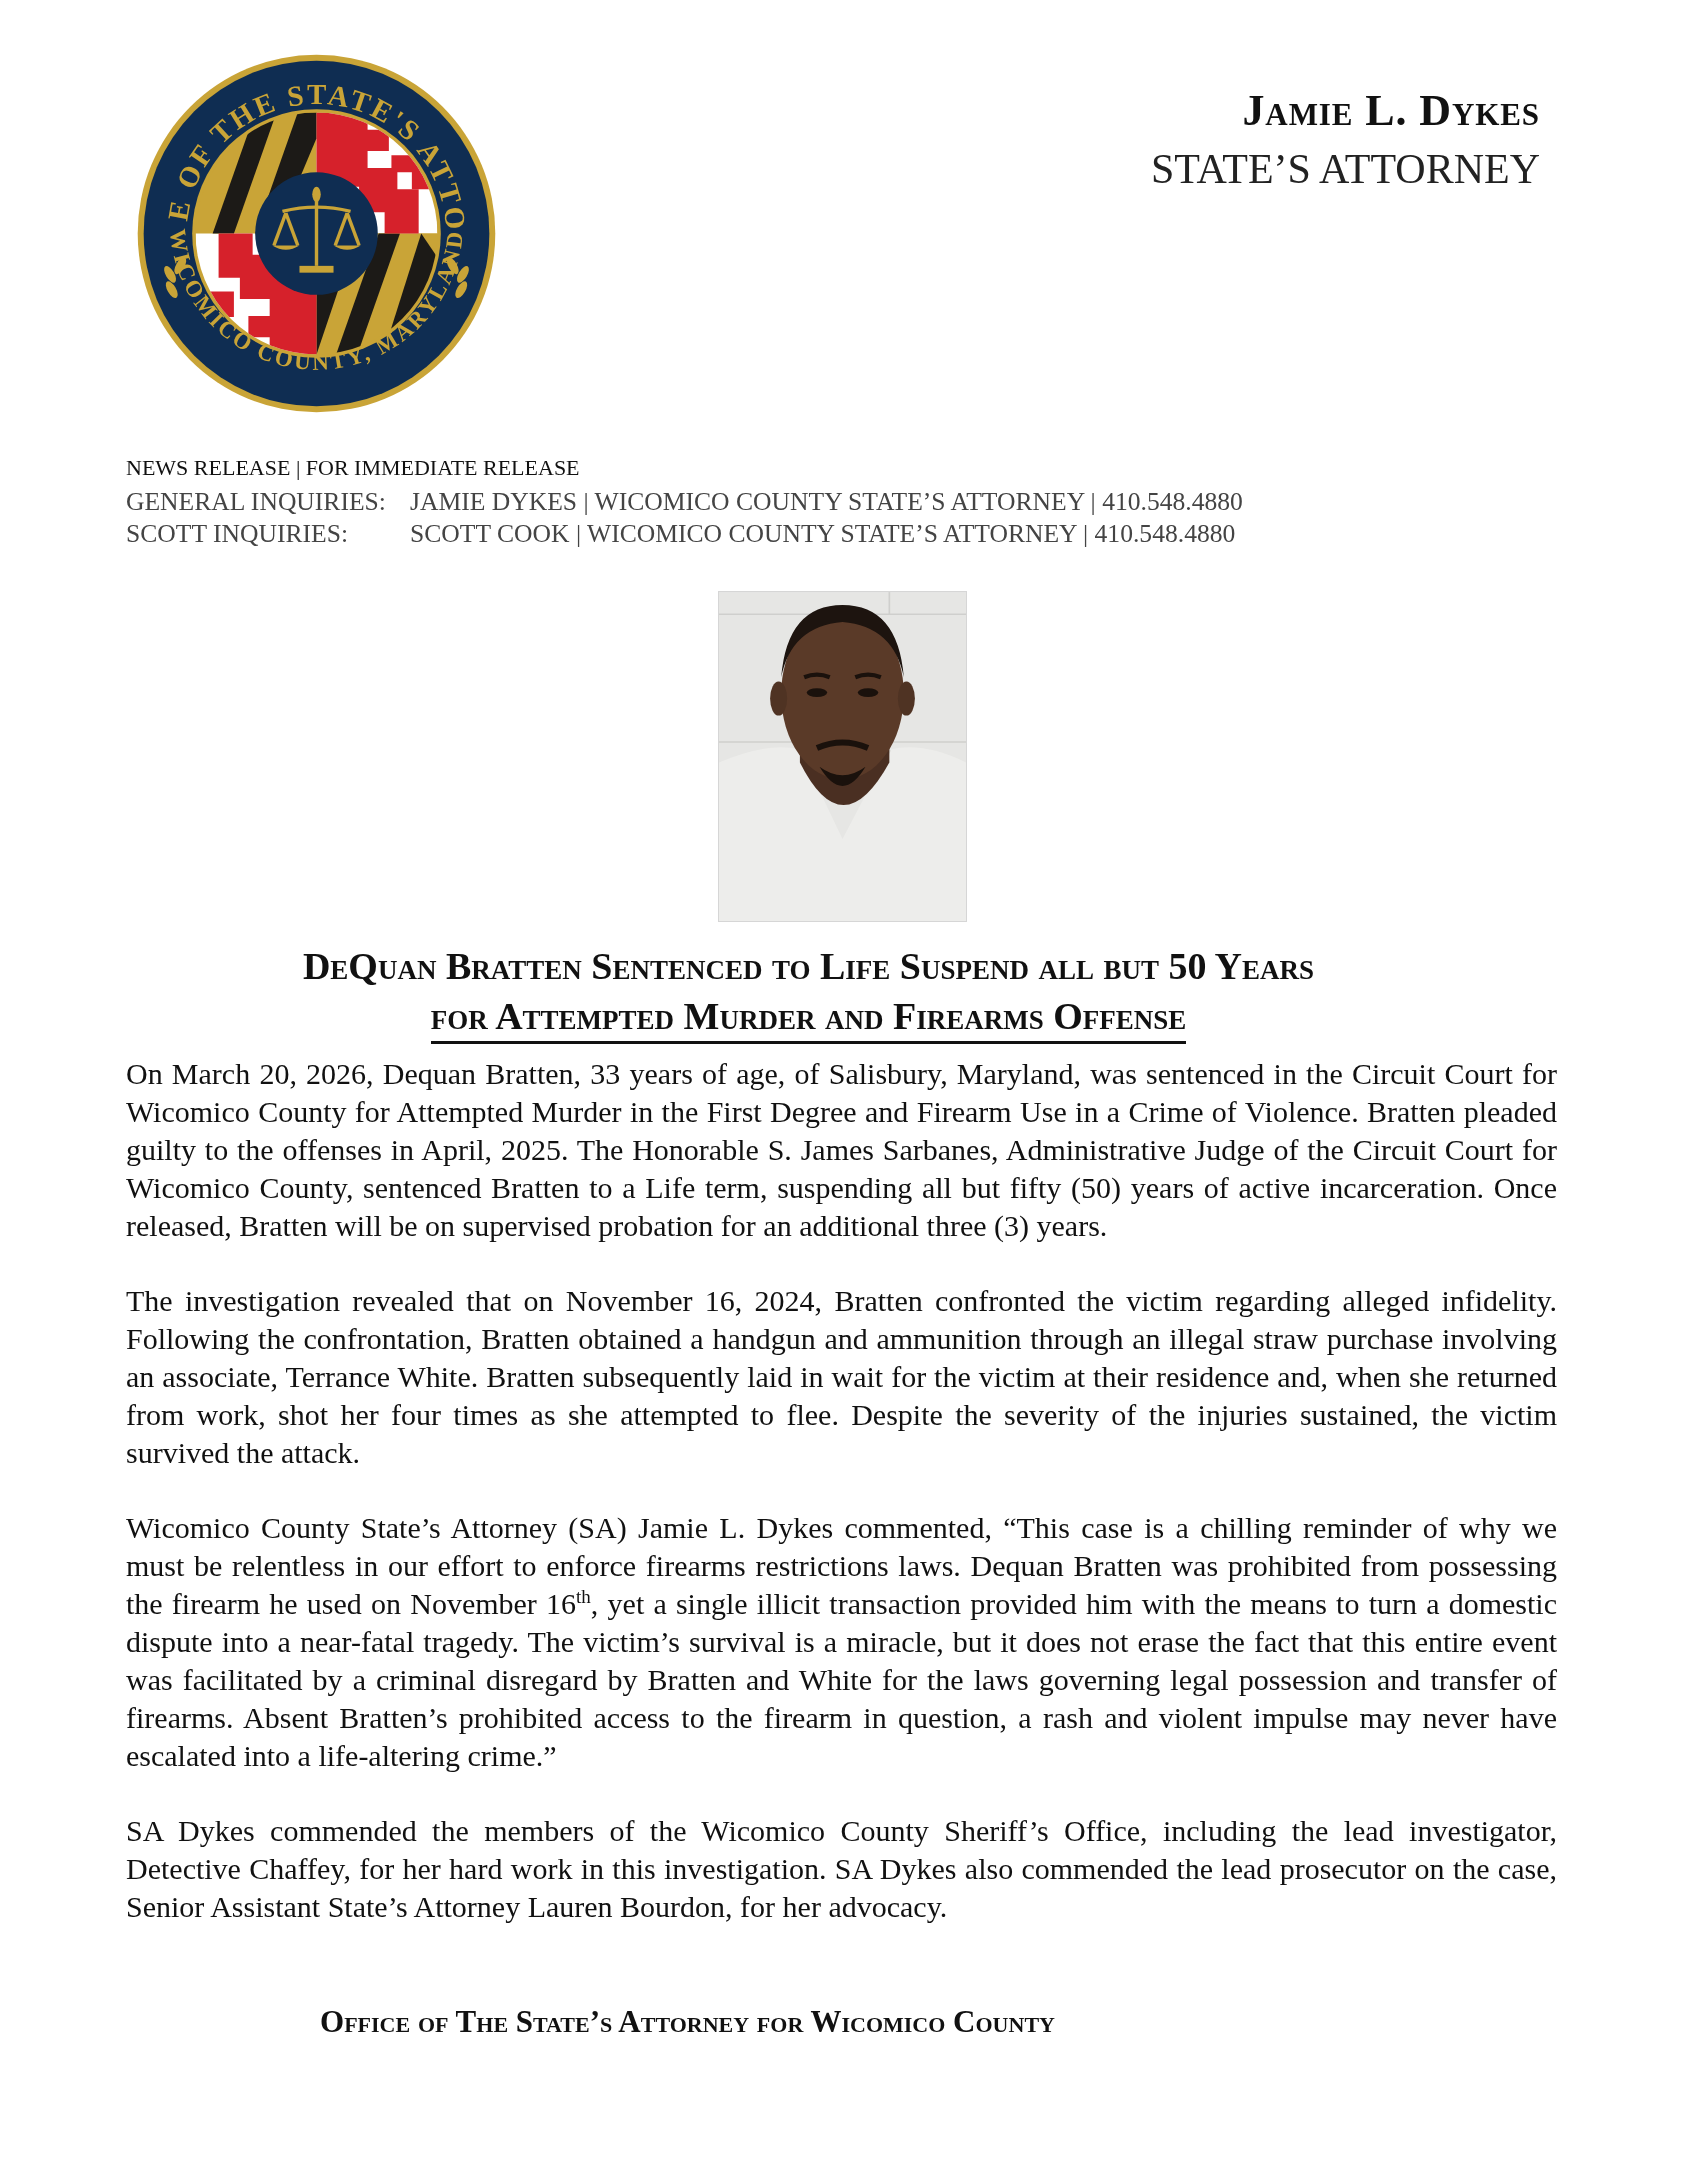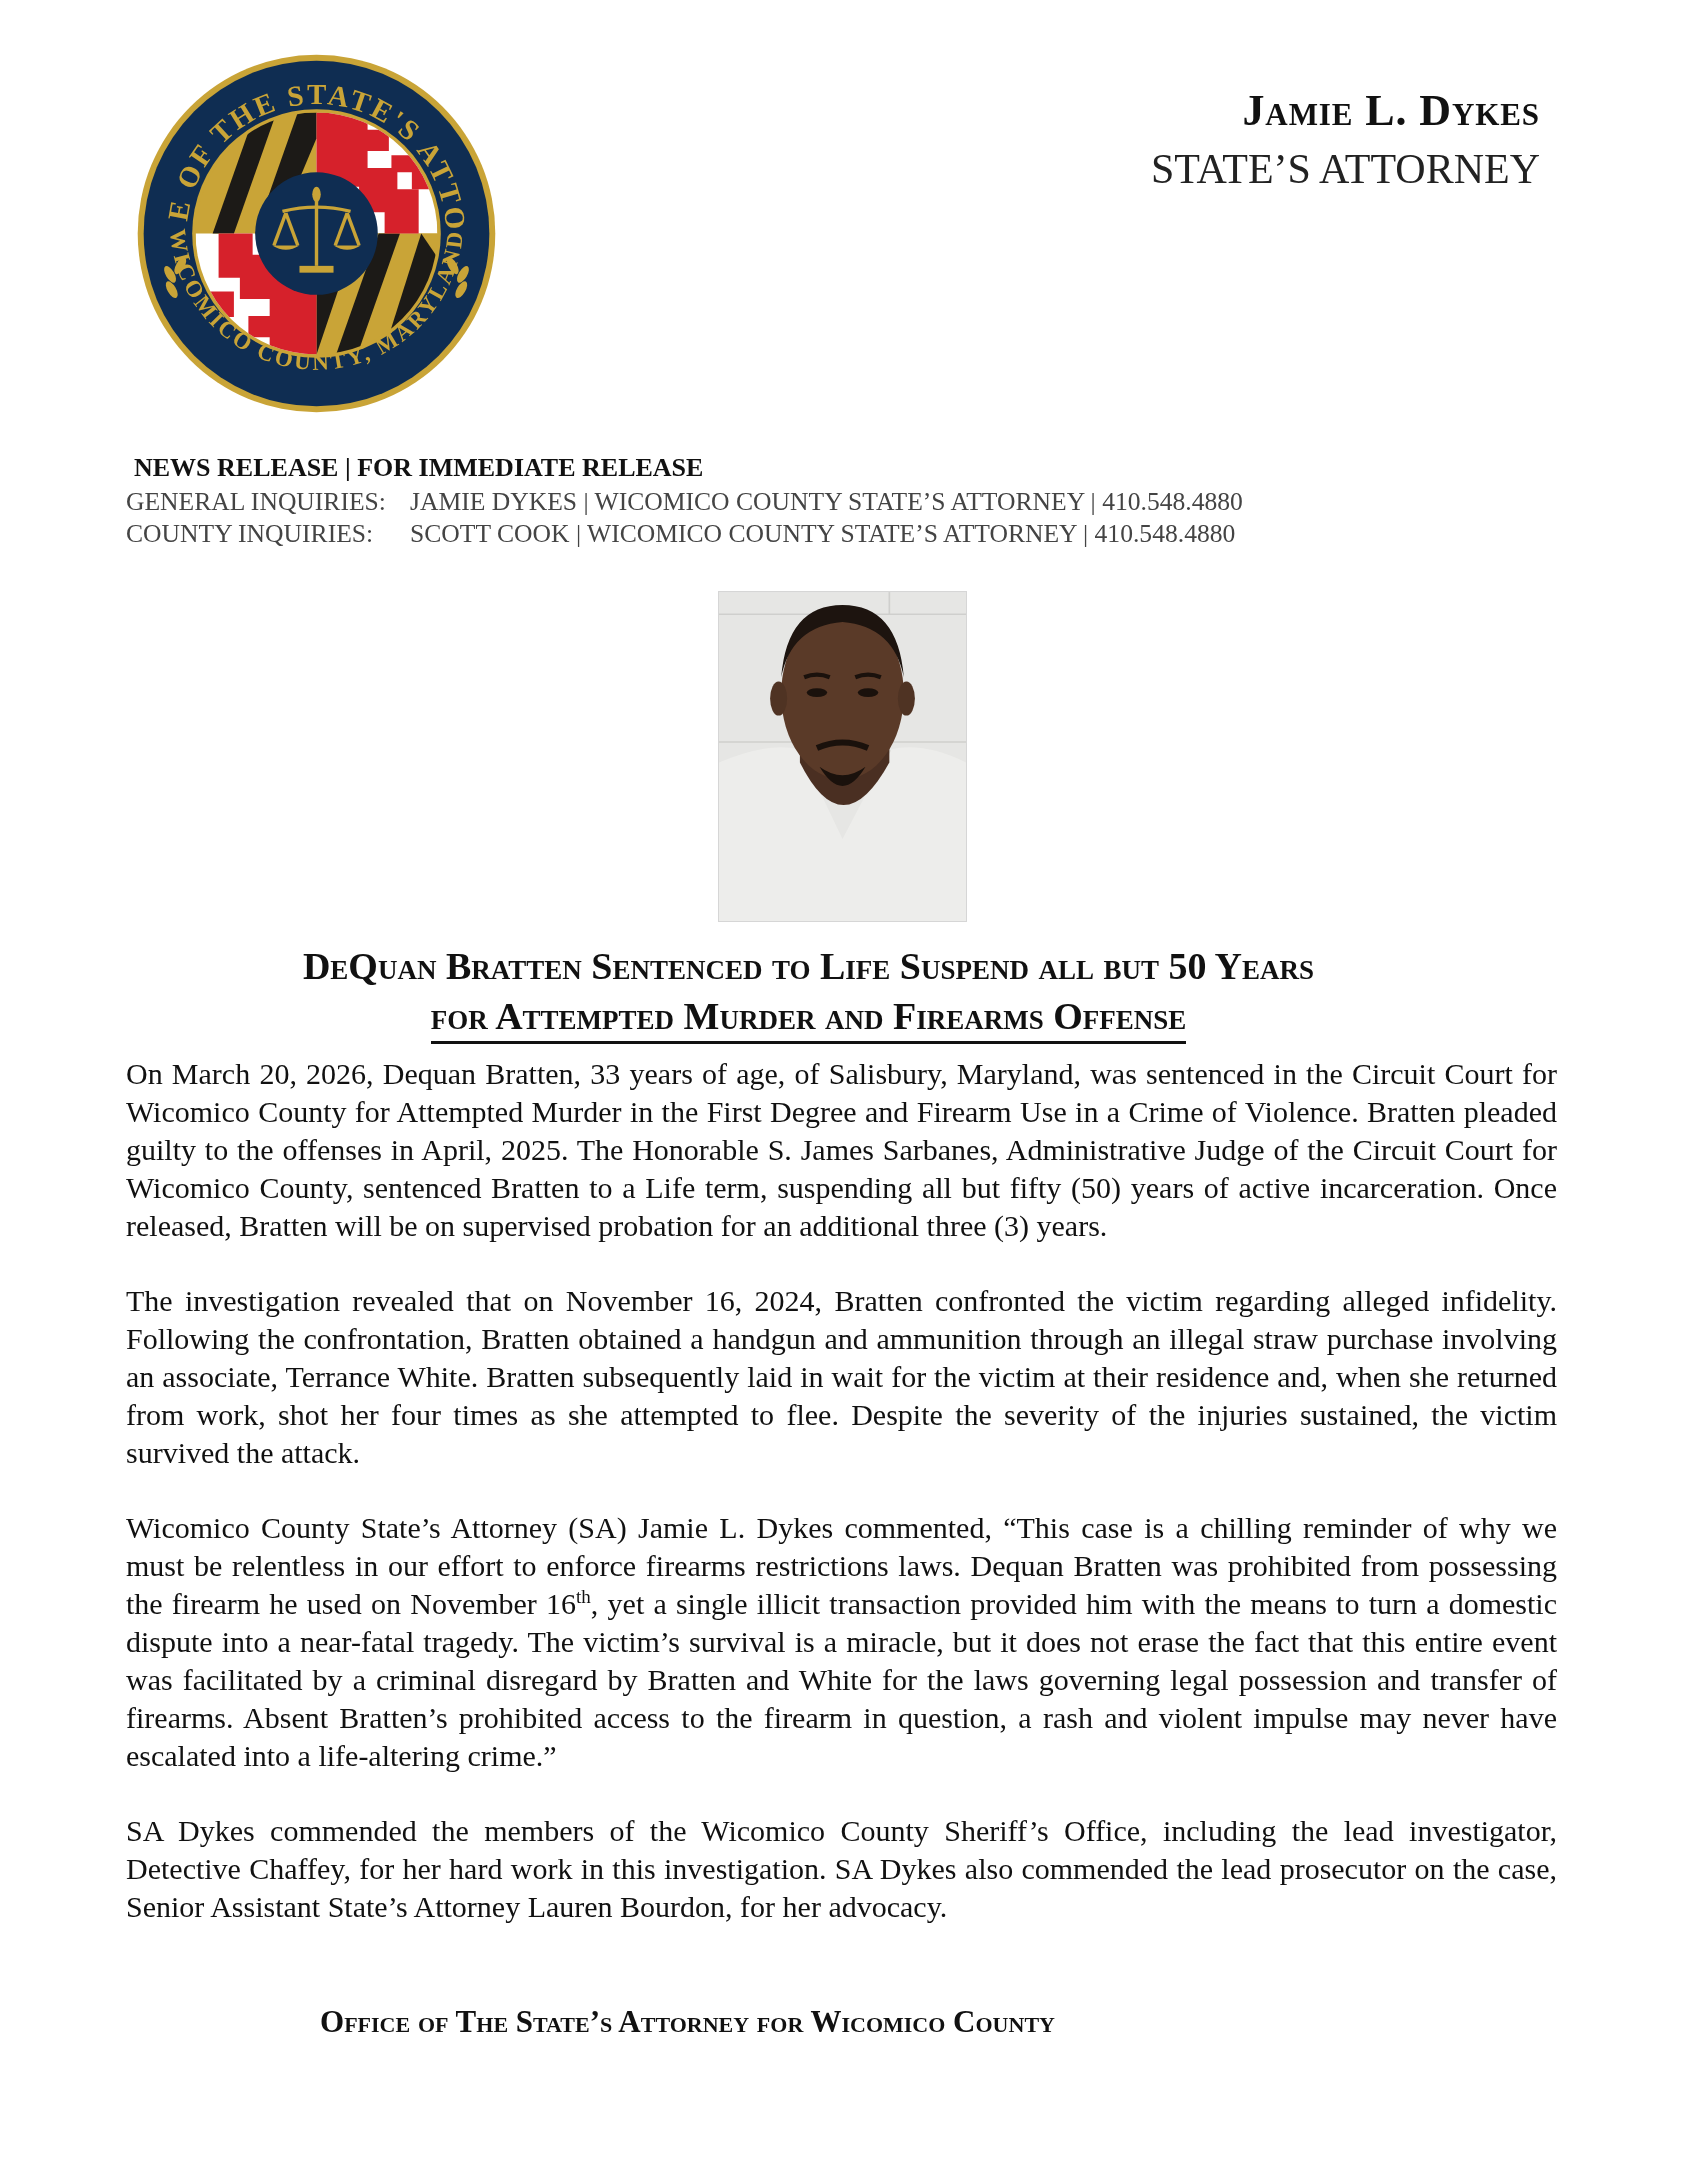--- a/index.html
+++ b/index.html
@@ -9,21 +9,21 @@
   
   .seal { position: absolute; left: 136px; top: 53px; width: 361px; height: 361px; }
 
   
   .attorney { position: absolute; right: 145px; top: 89px; text-align: right; }
   .attorney .name { font-size: 44px; font-weight: bold; letter-spacing: 0.9px; line-height: 1; font-variant: small-caps; }
   .attorney .title { font-size: 42px; line-height: 1; margin-top: 15.3px; color: #222; }
 
   
   .release { position: absolute; left: 126px; top: 450px; }
-  .release .head { font-size: 26px; font-weight: bold; line-height: 36px; margin-left: 8px; }
+  .release .head { font-size: 22px; font-weight: normal; line-height: 36px; }
   .release .line { font-size: 25.6px; color: #444; line-height: 32px; white-space: pre; }
   .release .line .lbl { display: inline-block; width: 284px; }
 
   
   .photo { position: absolute; left: 718px; top: 591px; width: 247px; height: 329px;
            background: #e4e4e4; overflow: hidden; border: 0.9px solid #d6d6d6; }
 
   
   .headline { position: absolute; left: 16px; width: 1585px; top: 941px; text-align: center;
               font-weight: bold; font-variant: small-caps; }
@@ -115,21 +115,21 @@
 </div>
 
 <div class="attorney">
   <div class="name">Jamie L. Dykes</div>
   <div class="title">STATE’S ATTORNEY</div>
 </div>
 
 <div class="release">
   <div class="head">NEWS RELEASE | FOR IMMEDIATE RELEASE</div>
   <div class="line"><span class="lbl">GENERAL INQUIRIES:</span><span>JAMIE DYKES | WICOMICO COUNTY STATE’S ATTORNEY | 410.548.4880</span></div>
-  <div class="line"><span class="lbl">COUNTY INQUIRIES:</span><span>SCOTT COOK | WICOMICO COUNTY STATE’S ATTORNEY | 410.548.4880</span></div>
+  <div class="line"><span class="lbl">SCOTT INQUIRIES:</span><span>SCOTT COOK | WICOMICO COUNTY STATE’S ATTORNEY | 410.548.4880</span></div>
 </div>
 
 <div class="photo" title="Booking photo of Dequan Bratten">
   <svg width="247" height="329" viewBox="0 0 290 386">
     <rect width="290" height="386" fill="#e6e6e4"></rect>
     <line x1="0" y1="26" x2="290" y2="26" stroke="#cfcfcd" stroke-width="2"></line>
     <line x1="0" y1="176" x2="290" y2="176" stroke="#cfcfcd" stroke-width="2"></line>
     <line x1="200" y1="0" x2="200" y2="26" stroke="#cfcfcd" stroke-width="2"></line>
 
     <path d="M0 200 Q60 175 95 185 L145 290 L200 185 Q240 175 290 200 L290 386 L0 386 Z" fill="#ededeb"></path>

